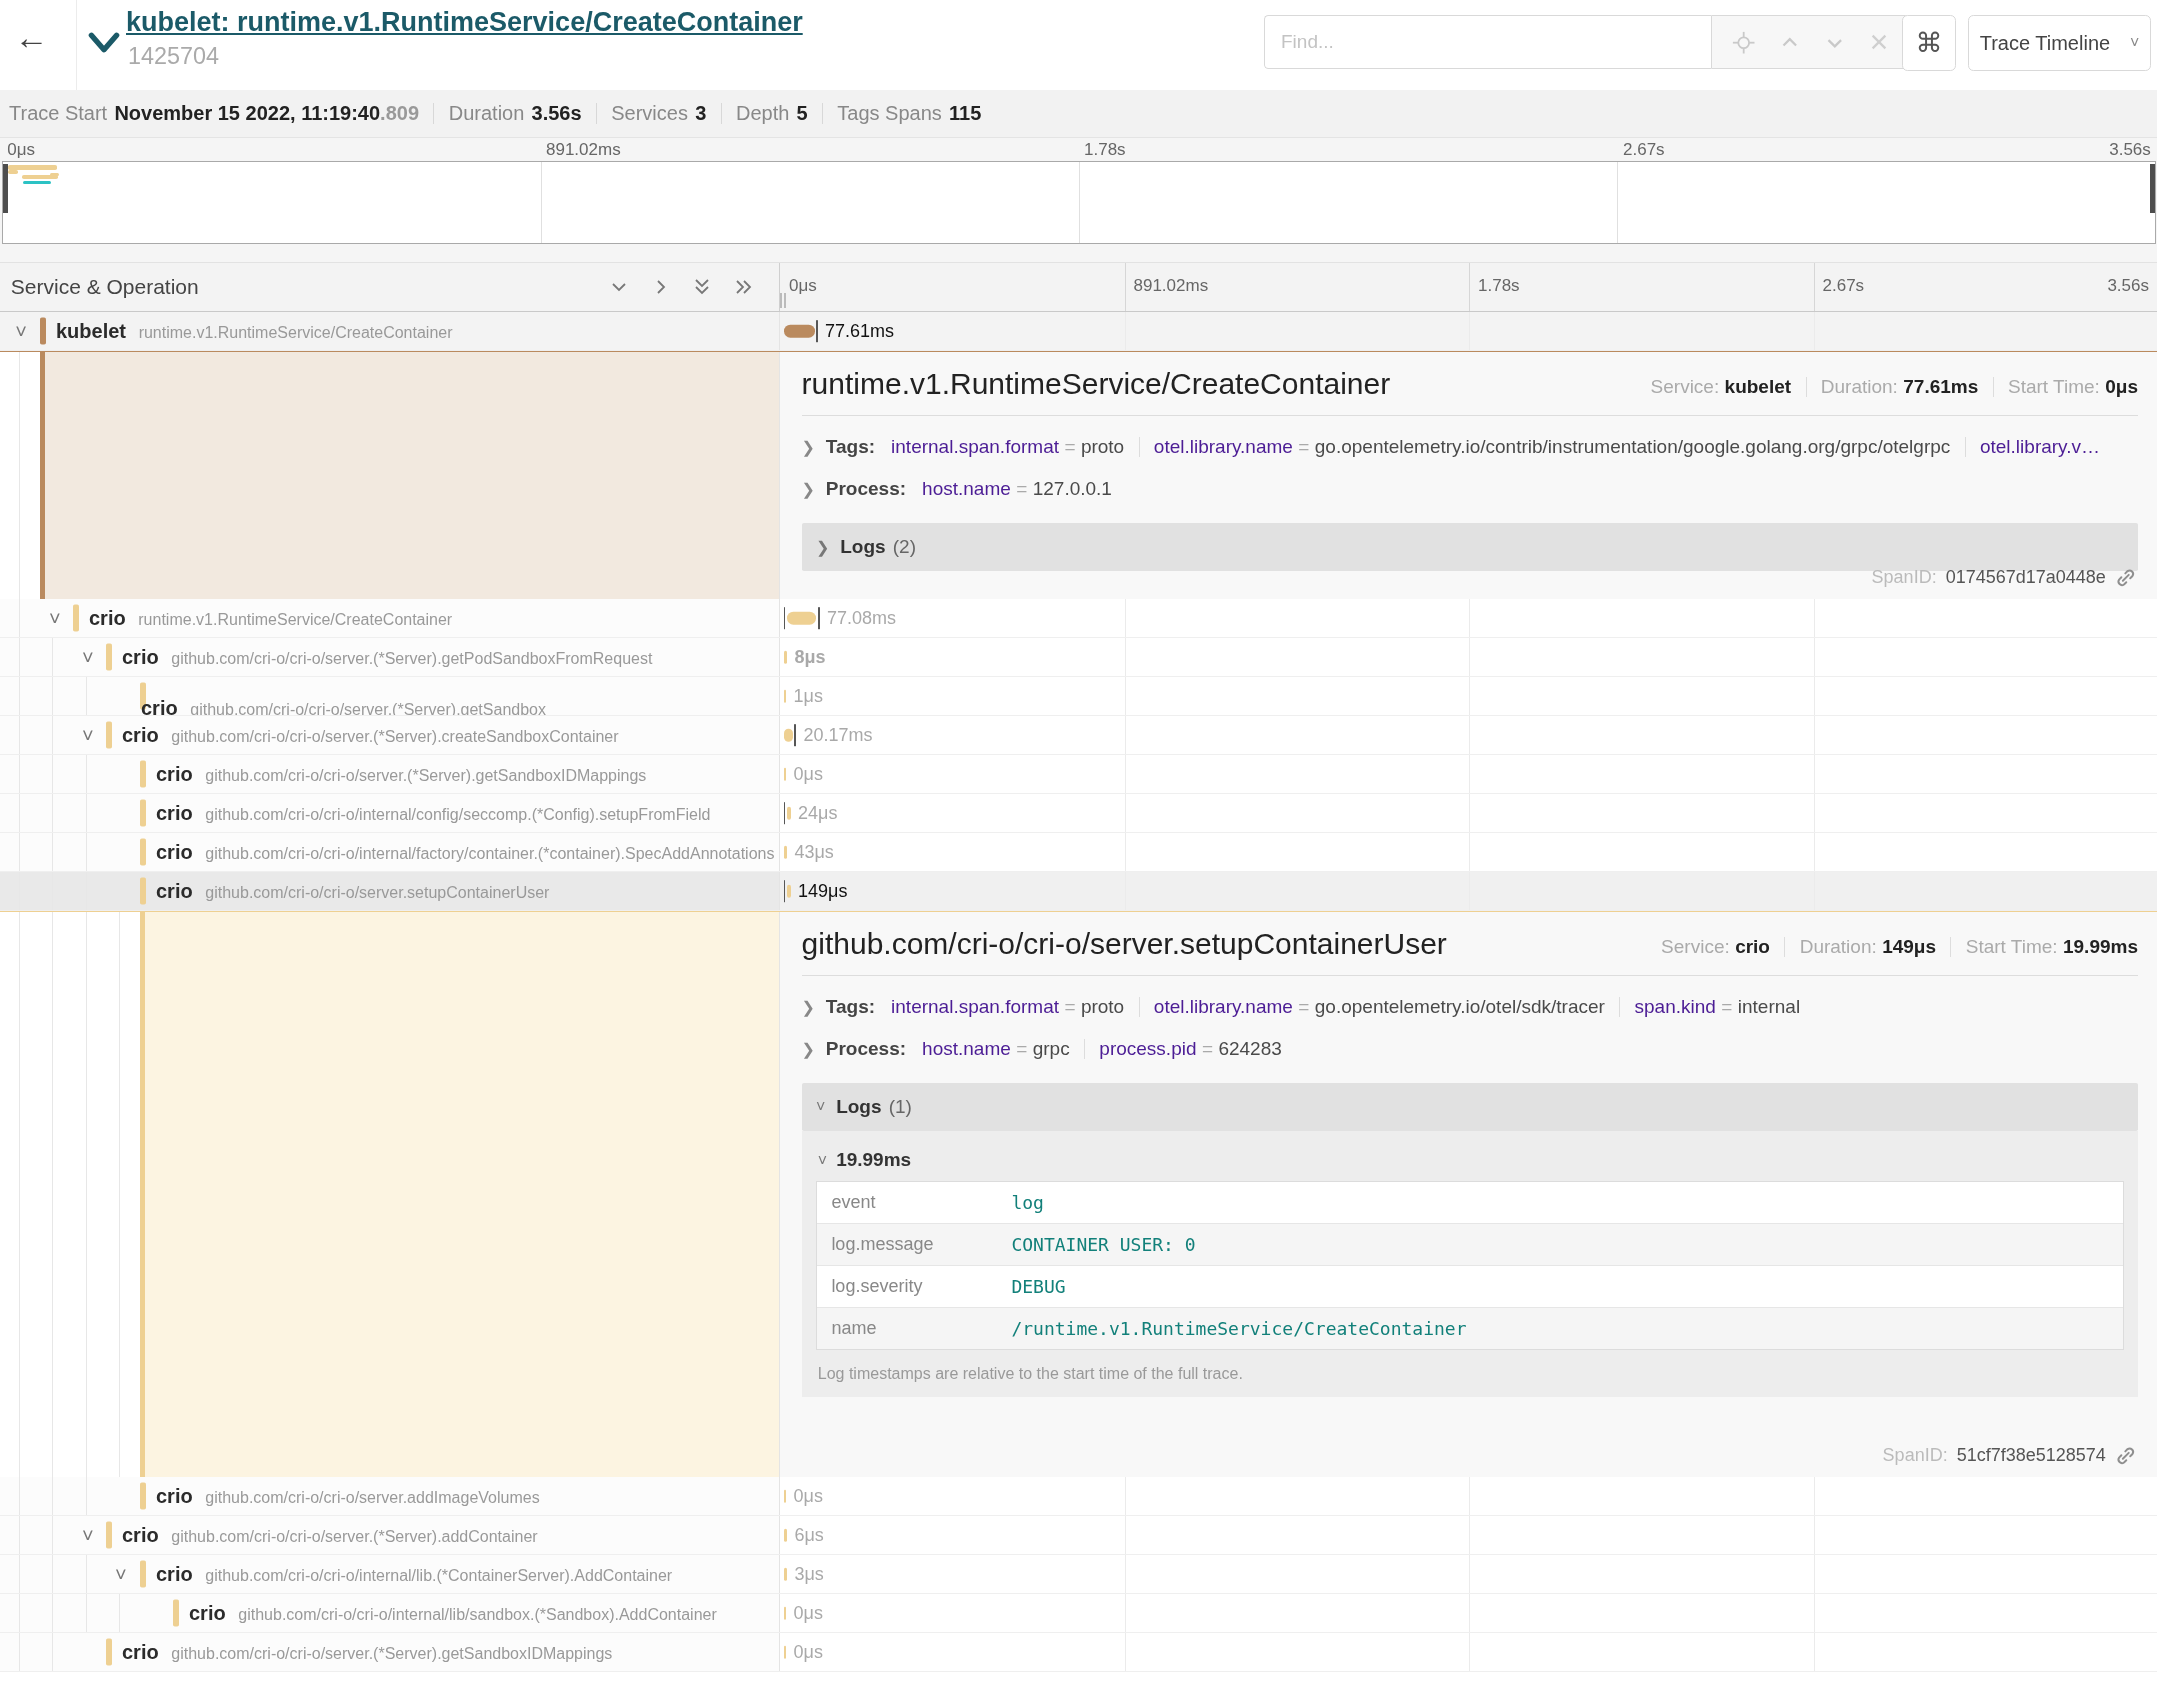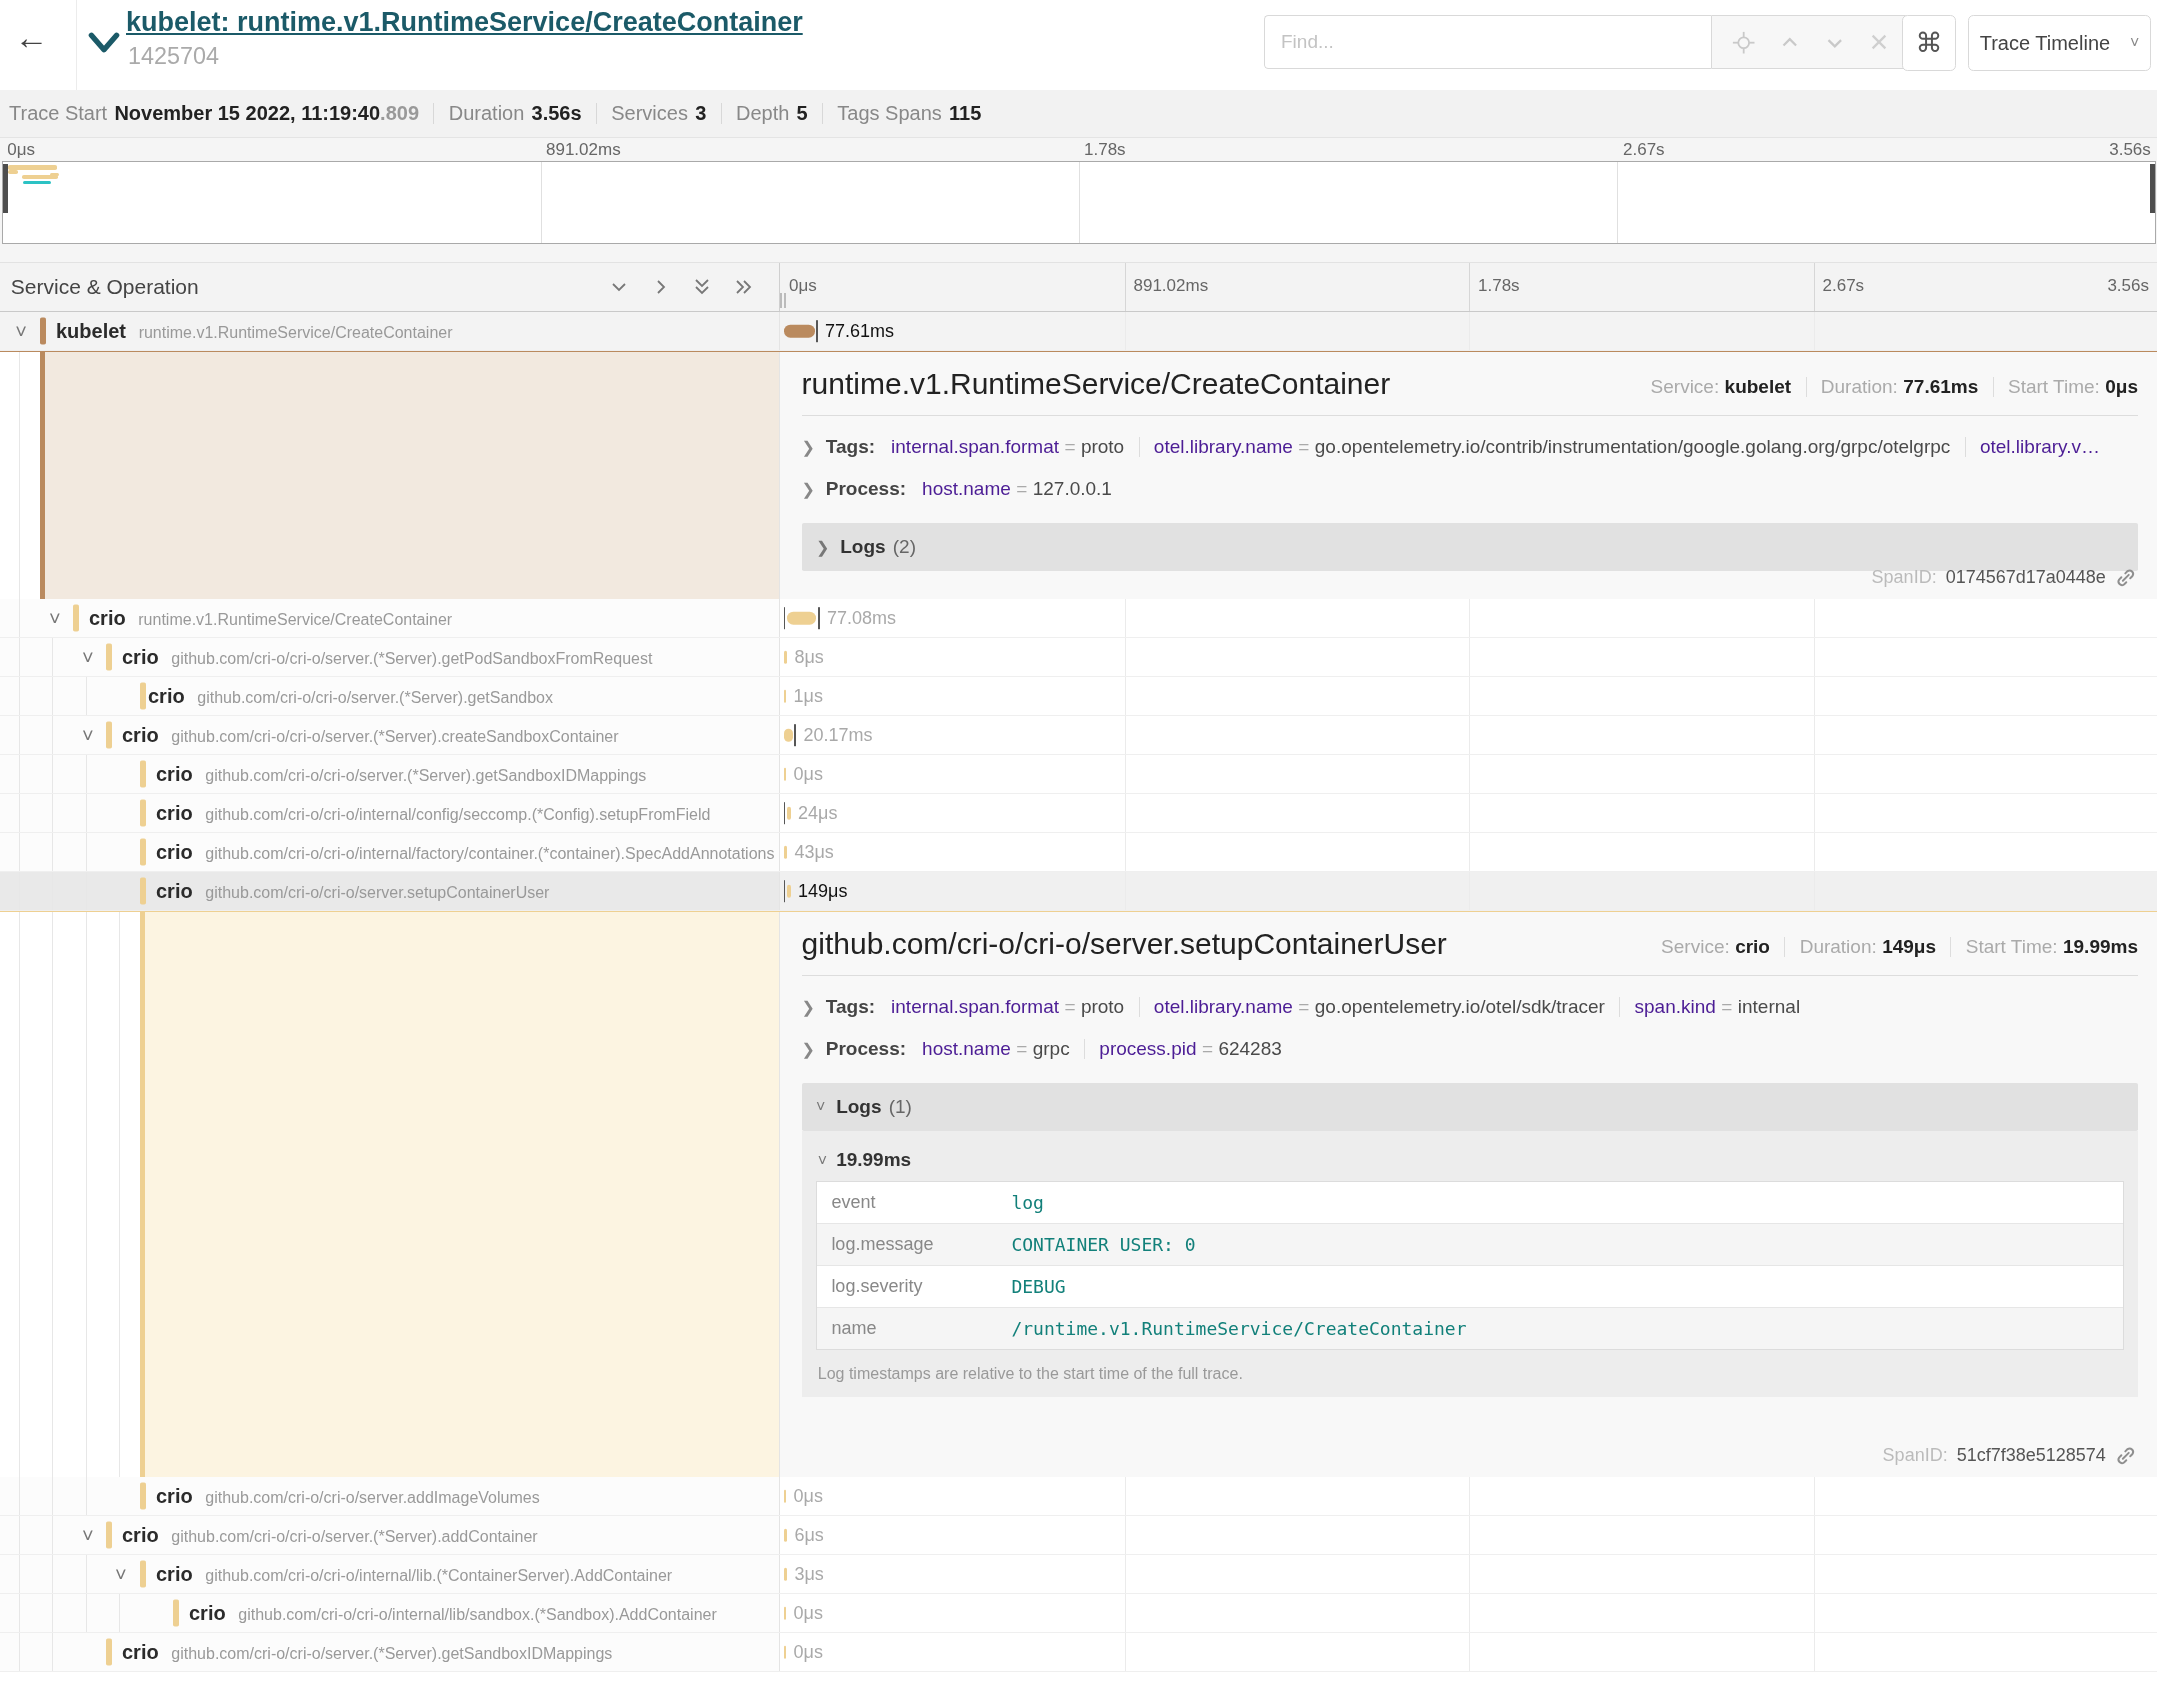--- a/index.html
+++ b/index.html
@@ -343,30 +343,30 @@
         <span class="guide" style="left: 52px;"></span>
         <span class="rchev" style="left: 82px;">˅</span>
         <span class="sbar" style="left: 106px; background: rgb(238, 208, 146);"></span>
         <span class="sname" style="left: 122px;">crio<span class="sop">github.com/cri-o/cri-o/server.(*Server).getPodSandboxFromRequest</span></span>
       </div>
       <div class="cell-r">
         <span class="gline" style="left: 25%;"></span>
         <span class="gline" style="left: 50%;"></span>
         <span class="gline" style="left: 75%;"></span>
         <span class="dur-bar" style="left: 3.6px; width: 3.6px; background: rgb(238, 208, 146);"></span>
-        <span class="dur-label" style="left: 14.4px;">8μs</span>
+        <span class="dur-label" style="left: 14.4px; font-weight: bold;">8μs</span>
       </div>
     </div>
     <div class="srow">
       <div class="cell-l">
         <span class="guide" style="left: 19px;"></span>
         <span class="guide" style="left: 52px;"></span>
         <span class="guide" style="left: 86px;"></span>
         <span class="sbar" style="left: 140px; background: rgb(238, 208, 146);"></span>
-        <span class="sname" style="left: 148px;">crio<span class="sop">github.com/cri-o/cri-o/server.(*Server).getSandbox</span></span>
+        <span class="sname" style="left: 141px; margin-top: 12px;">crio<span class="sop">github.com/cri-o/cri-o/server.(*Server).getSandbox</span></span>
       </div>
       <div class="cell-r">
         <span class="gline" style="left: 25%;"></span>
         <span class="gline" style="left: 50%;"></span>
         <span class="gline" style="left: 75%;"></span>
         <span class="dur-bar" style="left: 3.6px; width: 2.7px; background: rgb(238, 208, 146);"></span>
         <span class="dur-label" style="left: 13.5px;">1μs</span>
       </div>
     </div>
     <div class="srow">

